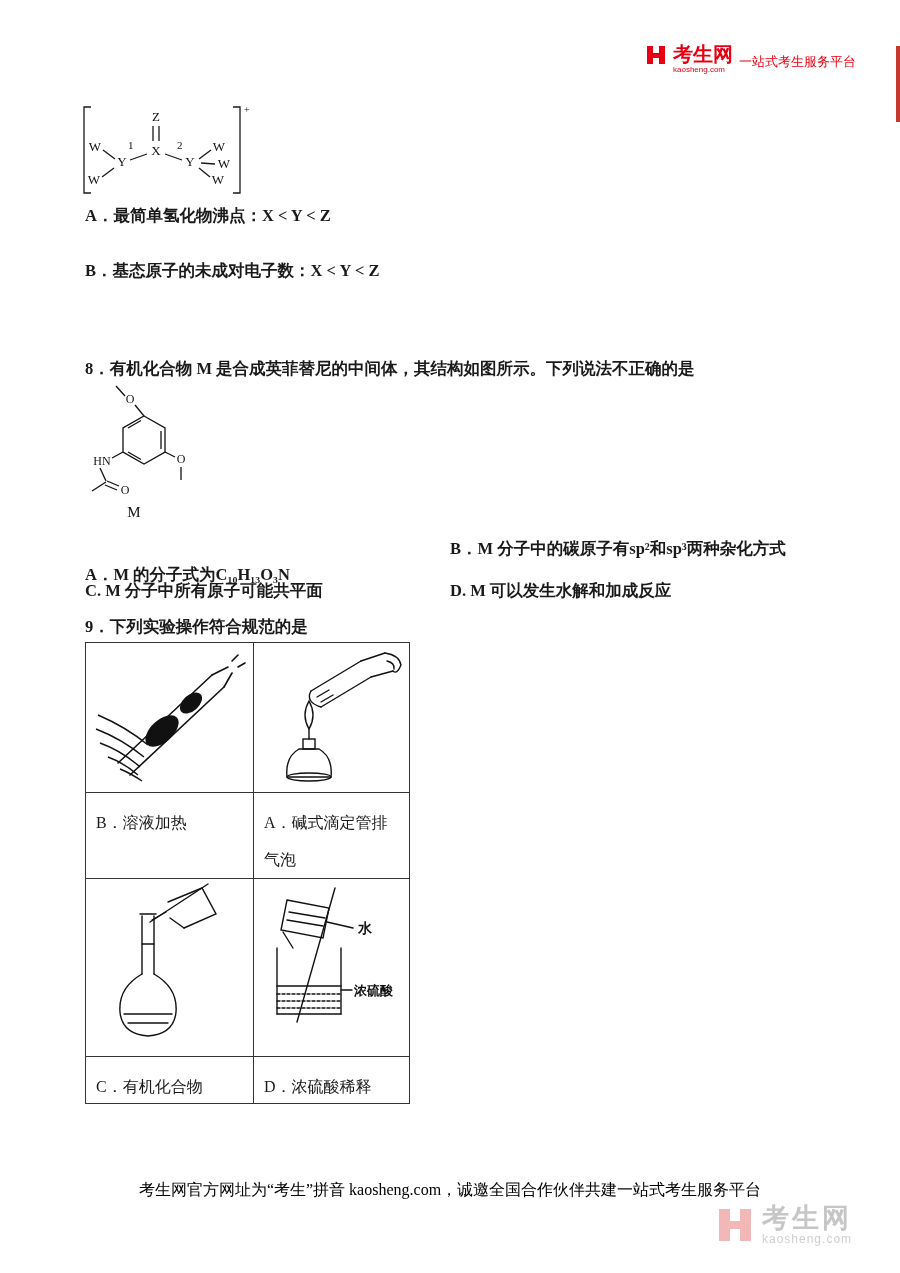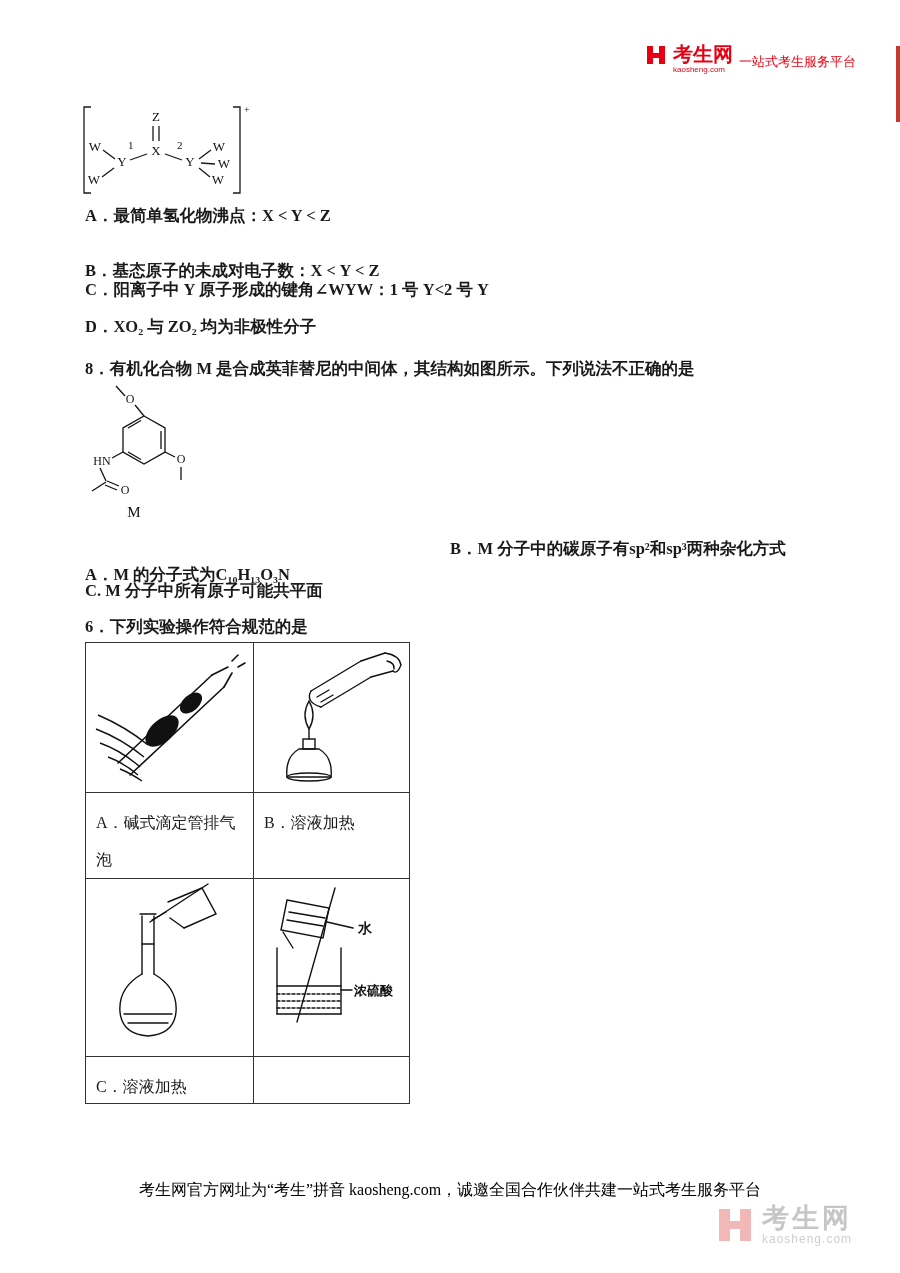--- a/index.html
+++ b/index.html
@@ -82,22 +82,20 @@
       <text x="148" y="68" text-anchor="middle">W</text>
       <text x="142" y="84" text-anchor="middle">W</text>
       <text x="52" y="49" font-size="11">1</text>
       <text x="101" y="49" font-size="11">2</text>
       <text x="168" y="13" font-size="10">+</text>
     </g>
   </svg>
 
   <div class="opt" style="left:85px;top:205px;">A．最简单氢化物沸点：X &lt; Y &lt; Z</div>
   <div class="opt" style="left:85px;top:242px;margin-top:18px;">B．基态原子的未成对电子数：X &lt; Y &lt; Z</div>
-  <div class="opt" style="left:85px;top:279px;">C．阳离子中 Y 原子形成的键角∠WYW：1 号 Y&lt;2 号 Y</div>
-  <div class="opt" style="left:85px;top:316px;">D．XO₂ 与 ZO₂ 均为非极性分子</div>
 
   <div class="stem" style="left:85px;top:358px;">8．有机化合物 M 是合成英菲替尼的中间体，其结构如图所示。下列说法不正确的是</div>
 
   <svg style="position:absolute;left:72px;top:383px;" width="140" height="150" viewBox="0 0 140 150">
     <g stroke="#111" stroke-width="1.3" fill="none">
       <polygon points="72,33 93,45 93,69 72,81 51,69 51,45"></polygon>
       <line x1="89" y1="48" x2="89" y2="66"></line>
       <line x1="69" y1="76.5" x2="56" y2="69"></line>
       <line x1="69" y1="37.5" x2="56" y2="45"></line>
       <line x1="72" y1="33" x2="63" y2="22"></line>
@@ -115,22 +113,23 @@
       <text x="109" y="80" text-anchor="middle">O</text>
       <text x="30" y="82" text-anchor="middle">HN</text>
       <text x="53" y="111" text-anchor="middle">O</text>
       <text x="62" y="134" font-size="15" text-anchor="middle">M</text>
     </g>
   </svg>
 
   <div class="opt" style="left:85px;top:564px;">A．M 的分子式为C₁₀H₁₃O₃N</div>
   <div class="opt" style="left:85px;top:580px;">C. M 分子中所有原子可能共平面</div>
   <div class="opt" style="left:450px;top:538px;">B．M 分子中的碳原子有sp²和sp³两种杂化方式</div>
-
-  <div class="stem" style="left:85px;top:616px;">6．下列实验操作符合规范的是</div>
+  <div class="opt" style="left:450px;top:580px;">D. M 可以发生水解和加成反应</div>
+
+  <div class="stem" style="left:85px;top:616px;">9．下列实验操作符合规范的是</div>
 
   <div class="exp-table">
 
     <div class="cell img">
       <svg width="160" height="145" viewBox="0 0 160 145">
         <g stroke="#111" stroke-width="1.6" fill="none" stroke-linecap="round">
           <line x1="28" y1="118" x2="122" y2="30"></line>
           <line x1="40" y1="130" x2="134" y2="42"></line>
           <line x1="122" y1="30" x2="138" y2="22"></line>
           <line x1="134" y1="42" x2="142" y2="28"></line>
@@ -163,22 +162,22 @@
           <line x1="60" y1="52" x2="72" y2="45"></line>
           <line x1="64" y1="57" x2="76" y2="50"></line>
           <line x1="104" y1="16" x2="128" y2="8"></line>
           <line x1="114" y1="32" x2="136" y2="26"></line>
           <path d="M128,8 Q142,10 144,20 Q140,30 136,26"></path>
           <path d="M130,16 Q138,18 137,24"></path>
         </g>
       </svg>
     </div>
 
+    <div class="cell lbl">B．溶液加热</div>
     <div class="cell lbl">A．碱式滴定管排气泡</div>
-    <div class="cell lbl">B．溶液加热</div>
 
     <div class="cell img">
       <svg width="160" height="172" viewBox="0 0 160 172">
         <g stroke="#111" stroke-width="1.4" fill="none" stroke-linecap="round">
           <line x1="52" y1="34" x2="52" y2="92"></line>
           <line x1="64" y1="34" x2="64" y2="92"></line>
           <line x1="50" y1="32" x2="66" y2="32"></line>
           <line x1="52" y1="62" x2="64" y2="62"></line>
           <path d="M52,92 Q28,106 30,130 Q32,152 58,154 Q84,152 86,130 Q88,106 64,92"></path>
           <line x1="34" y1="132" x2="82" y2="132"></line>
@@ -207,21 +206,22 @@
           <line x1="20" y1="119" x2="84" y2="119" stroke-dasharray="3,2"></line>
           <line x1="20" y1="126" x2="84" y2="126" stroke-dasharray="3,2"></line>
           <line x1="70" y1="40" x2="96" y2="46"></line>
           <line x1="84" y1="108" x2="95" y2="108"></line>
         </g>
         <text x="101" y="51" font-size="14" class="cn-label">水</text>
         <text x="97" y="113" font-size="13" class="cn-label">浓硫酸</text>
       </svg>
     </div>
 
-    <div class="cell lbl">C．溶液加热</div>
+    <div class="cell lbl">C．有机化合物</div>
+    <div class="cell lbl">D．浓硫酸稀释</div>
   </div>
 
   <div class="footer">考生网官方网址为“考生”拼音 kaosheng.com，诚邀全国合作伙伴共建一站式考生服务平台</div>
 
   <div class="watermark">
     <svg width="38" height="38" viewBox="0 0 38 38">
       <rect x="3" y="3" width="11" height="32" fill="#f2b8b8"></rect>
       <rect x="24" y="3" width="11" height="32" fill="#f2b8b8"></rect>
       <rect x="14" y="15" width="10" height="8" fill="#f2b8b8"></rect>
     </svg>

